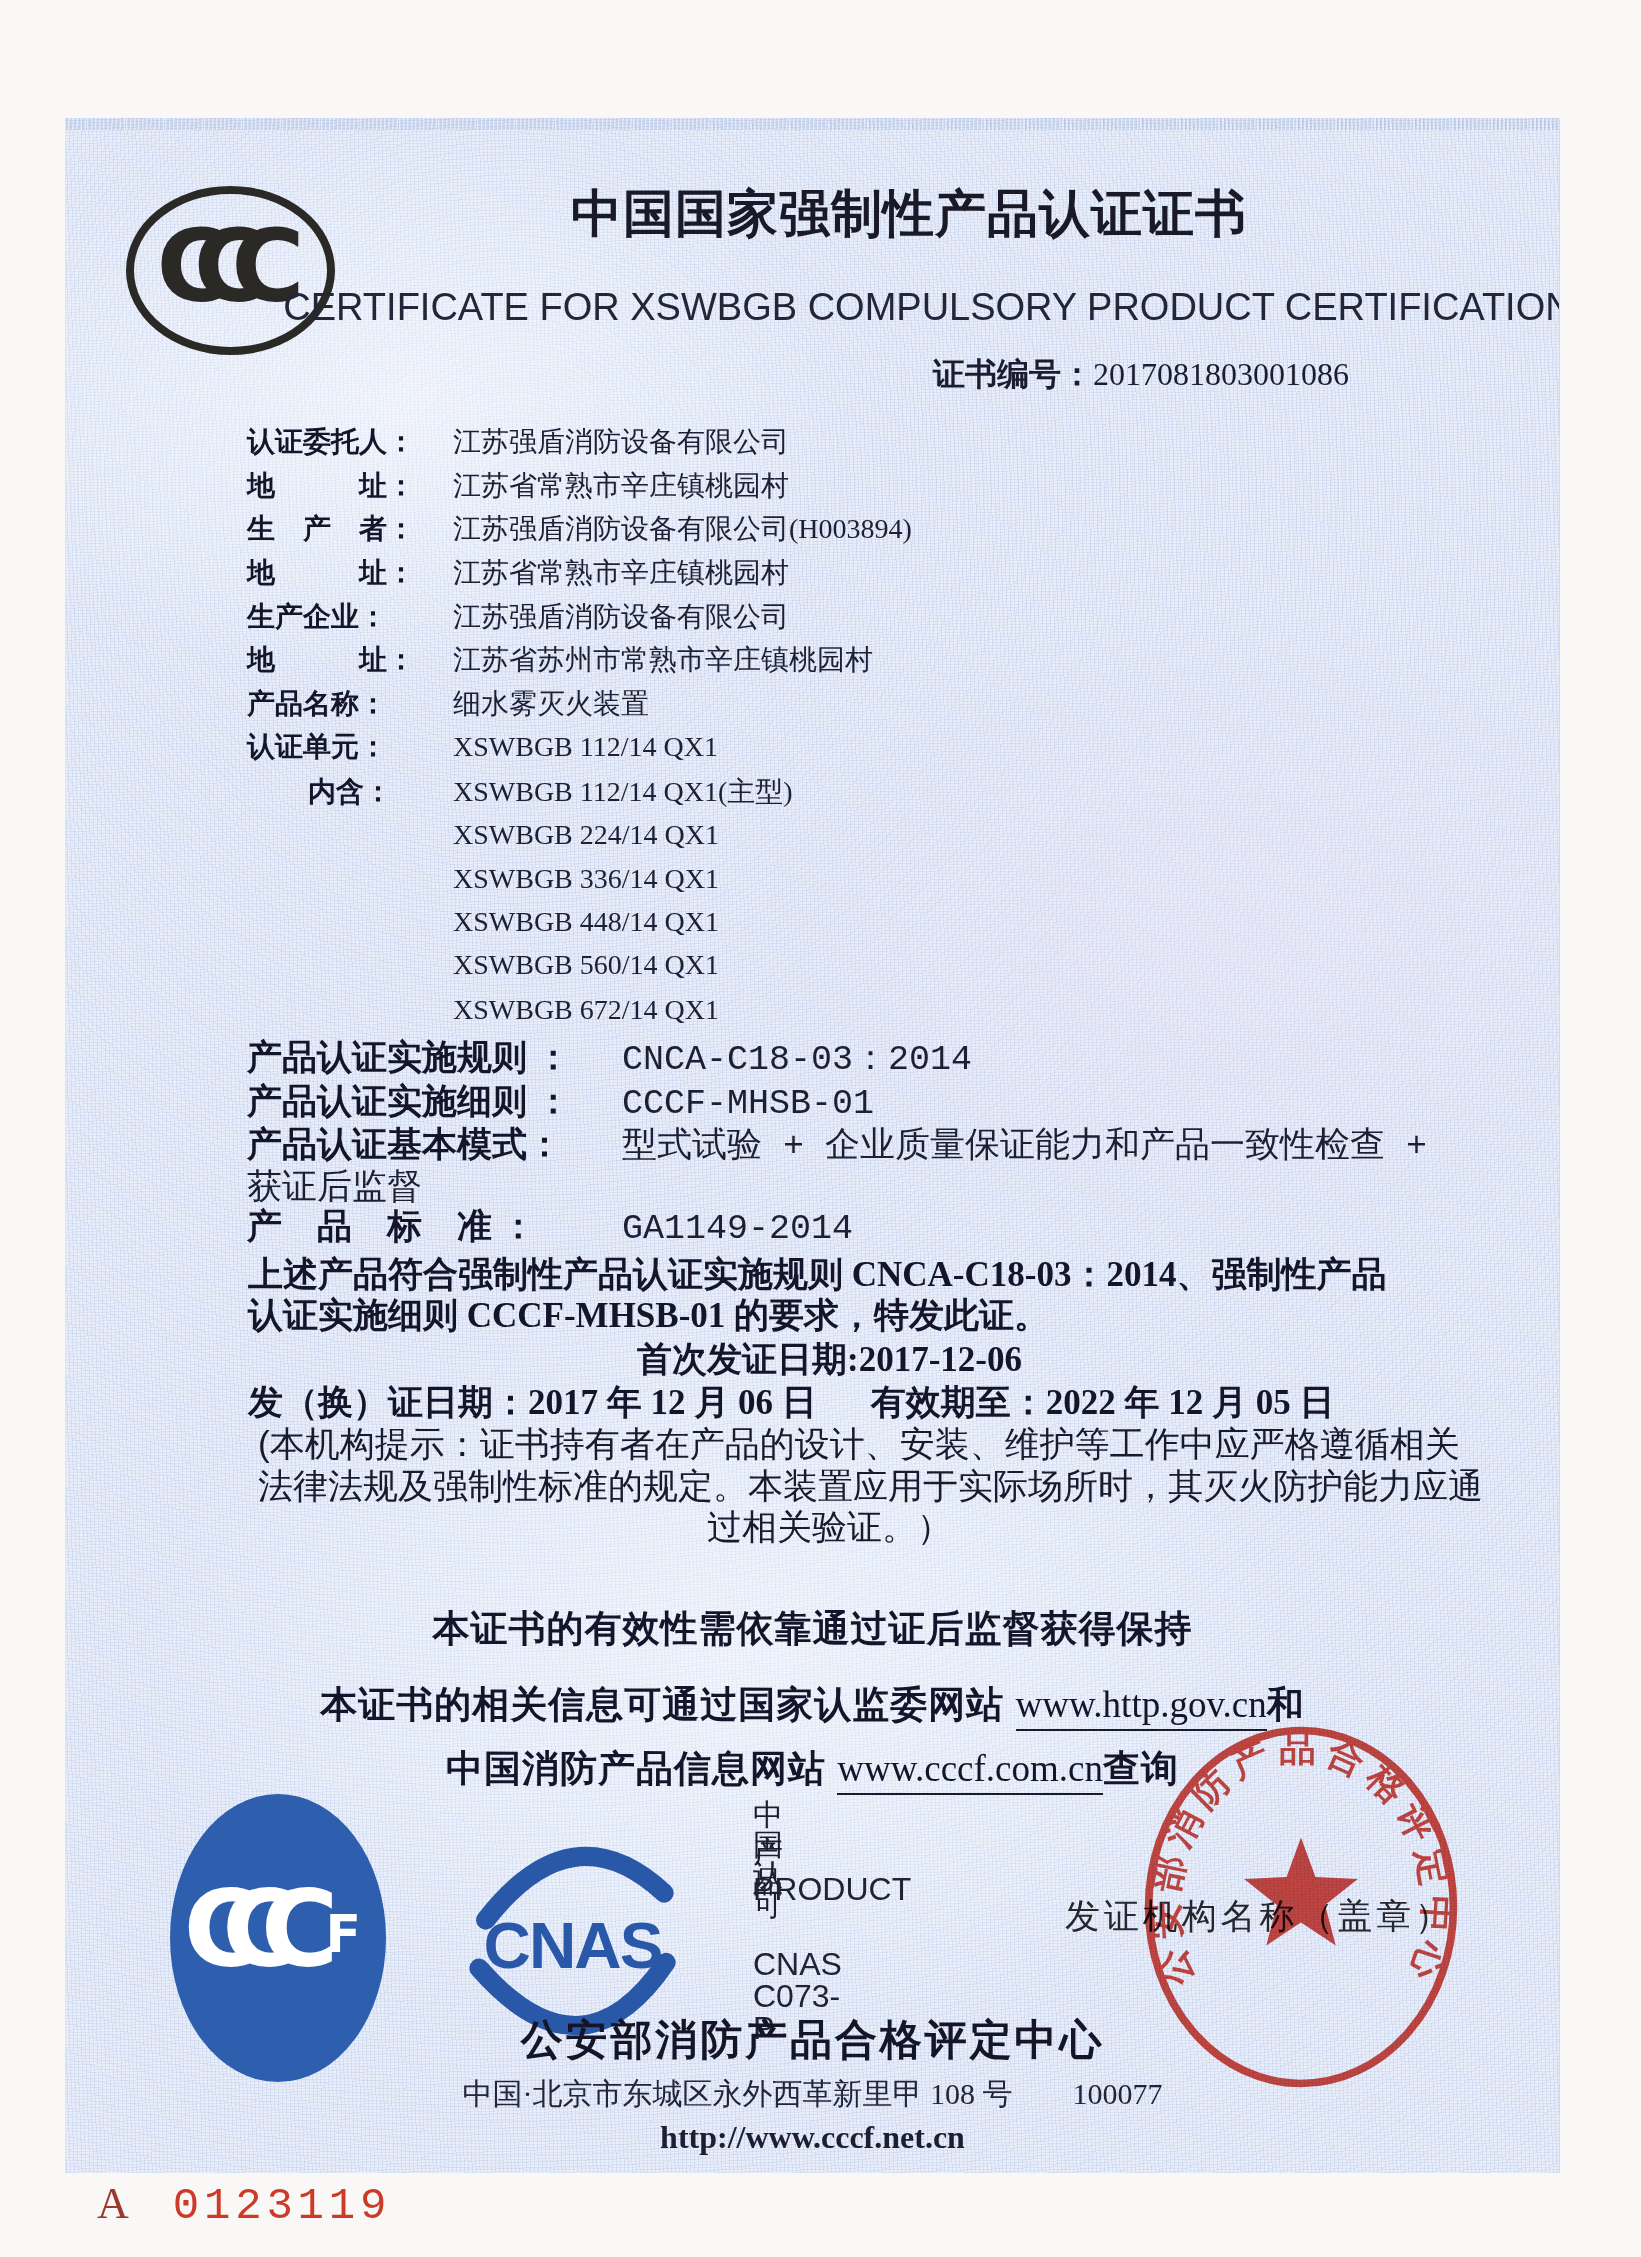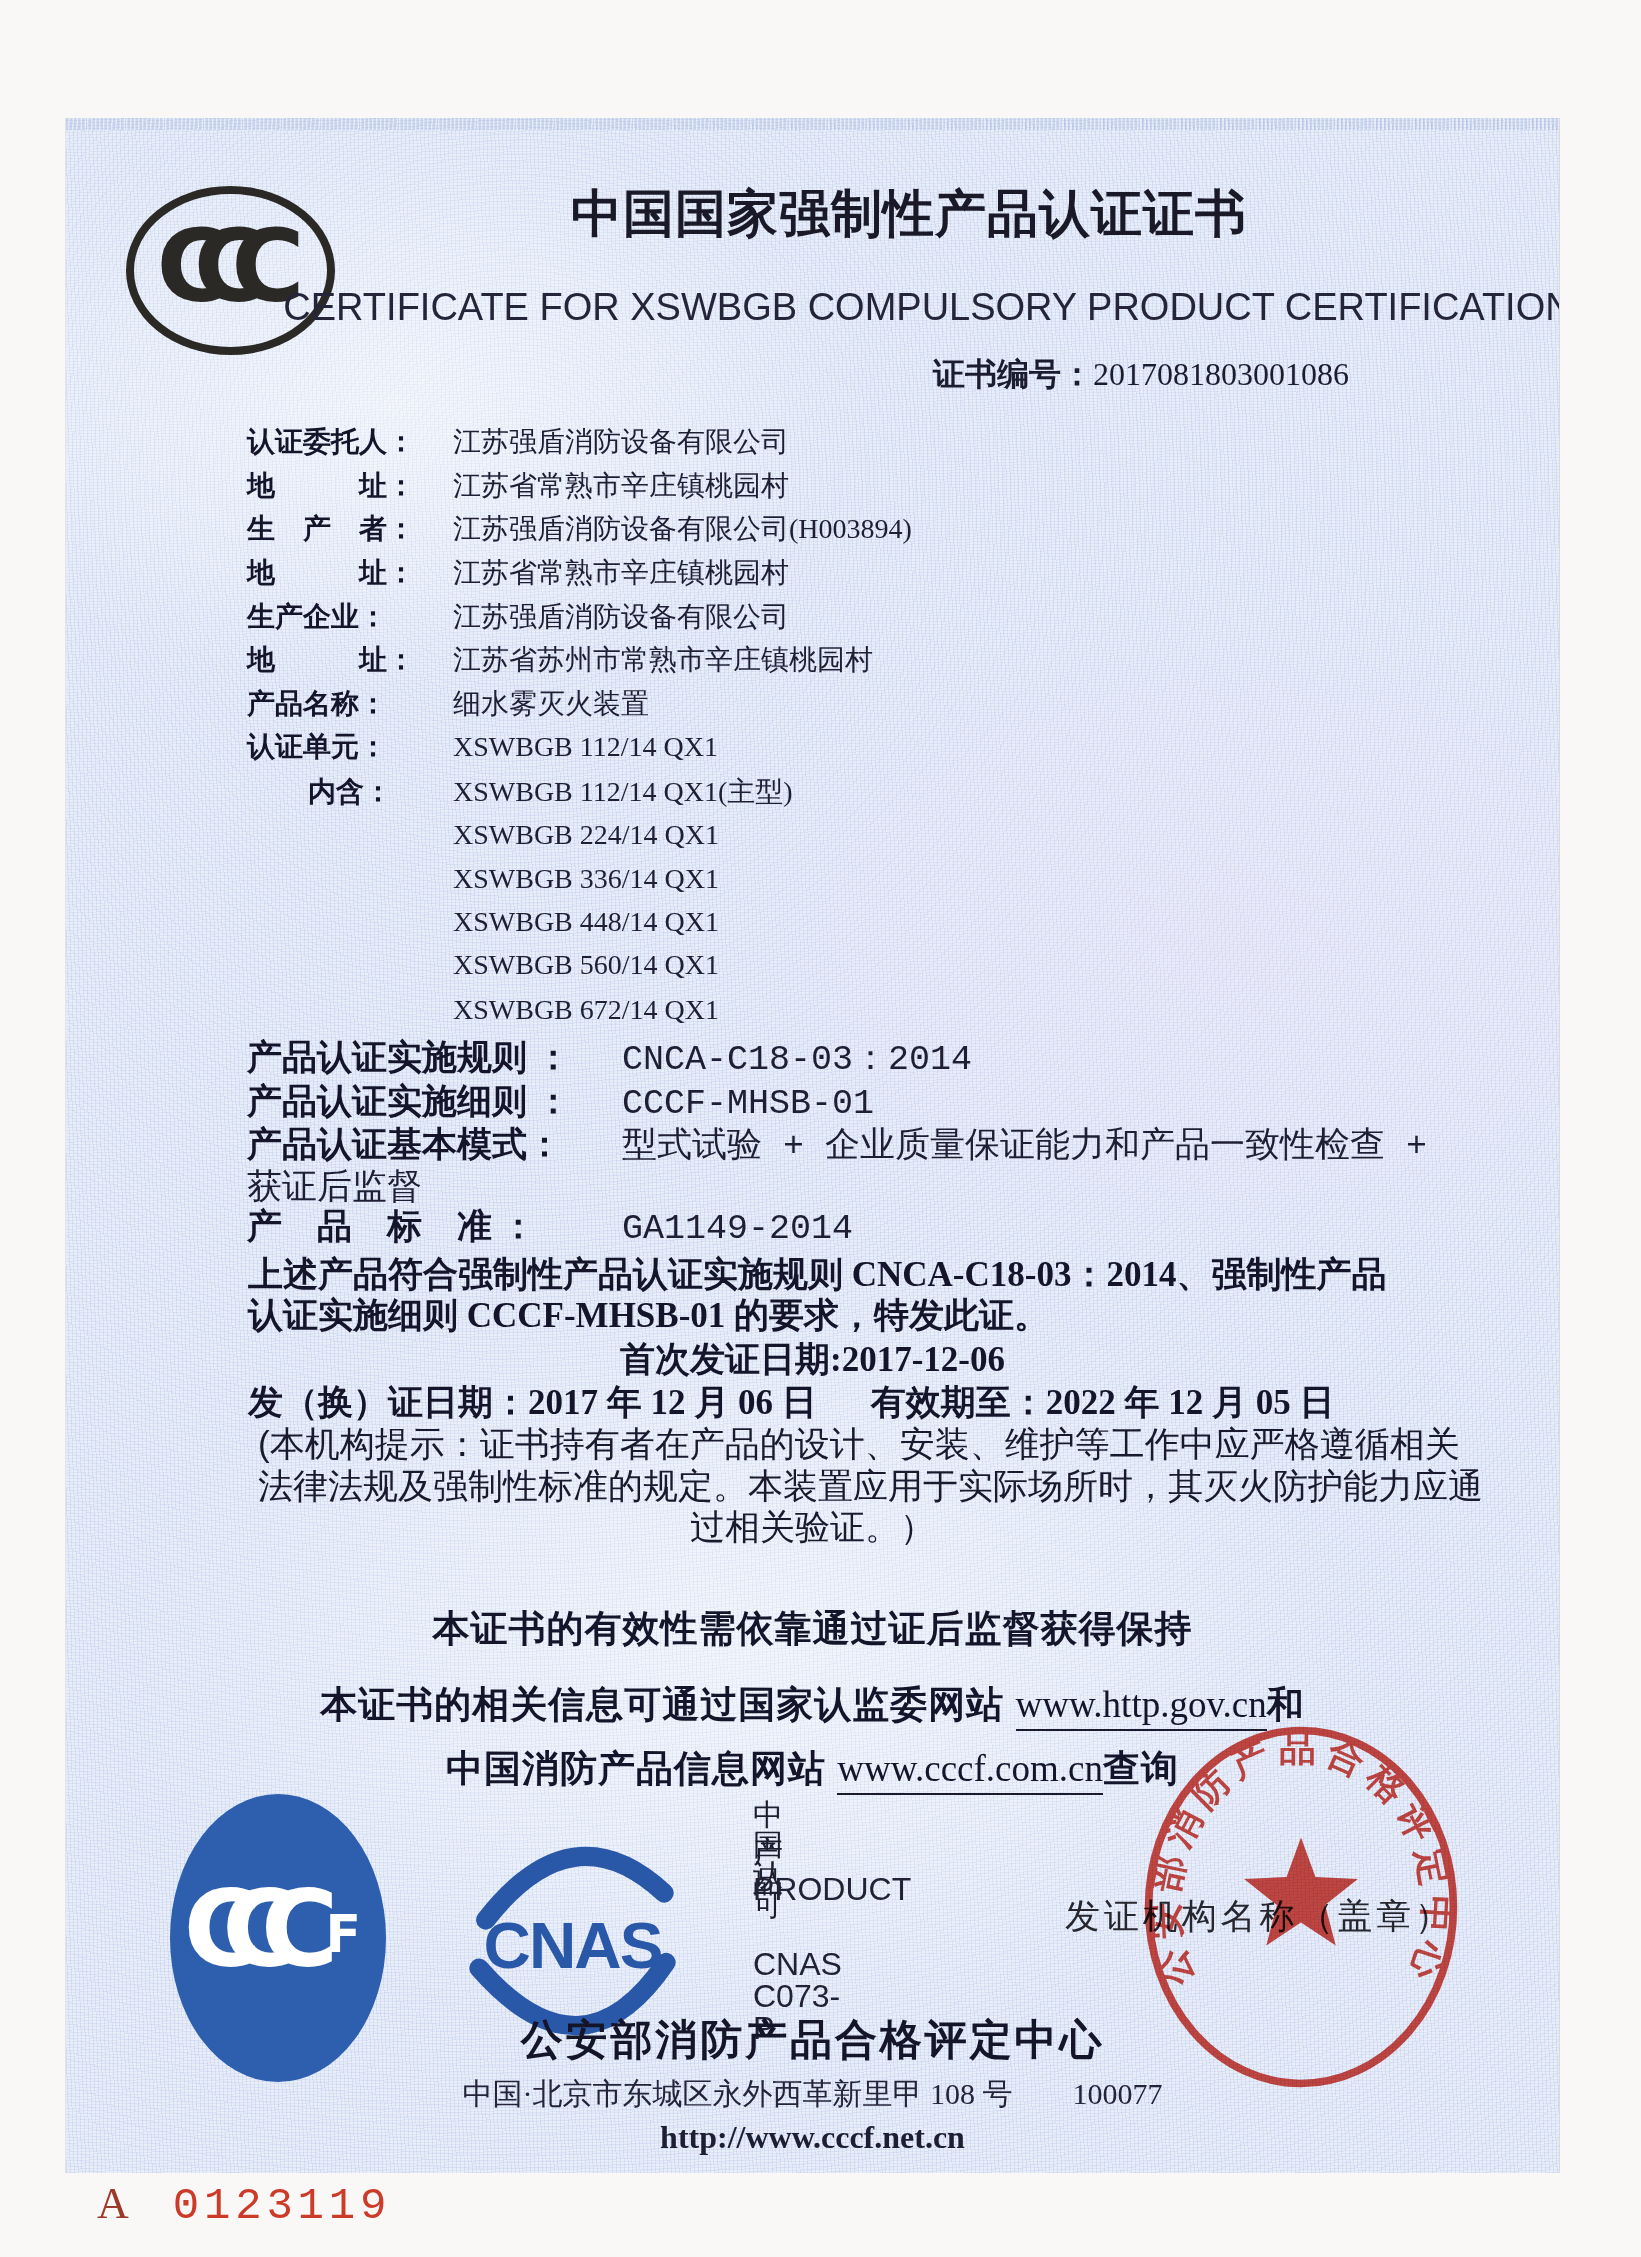--- a/index.html
+++ b/index.html
@@ -56,21 +56,21 @@
   .frow{position:absolute;left:181px;font-size:28px;line-height:39px;}
   .frow .flbl{display:inline-block;width:206px;font-weight:bold;color:#14142a;vertical-align:top;}
   .frow .flbl.right{text-align:center;}
   .frow .fval{color:#1e1e34;}
 
   .rrow{position:absolute;left:181px;font-size:35px;line-height:39px;}
   .rrow .rlbl{display:inline-block;width:375px;font-weight:bold;color:#14142a;vertical-align:top;}
   .rrow .rval{color:#1e1e34;font-family:Liberation Mono, monospace;}
 
   .para{position:absolute;left:182px;font-size:35px;font-weight:bold;color:#14142a;}
-  .center-line{position:absolute;left:0;width:1493px;text-align:center;}
+  .center-line{position:absolute;left:0;width:1493px;text-align:center;padding-left:17px;}
   .notice-line{position:absolute;left:192px;font-size:35px;color:#1a1a2e;font-family:"Liberation Sans","DejaVu Sans",sans-serif;text-align:center;}
 
   .stmt{
     position:absolute;left:0;width:1493px;text-align:center;
     font-family:"Liberation Sans","DejaVu Sans",sans-serif;
     font-weight:bold;font-size:37px;color:#14142a;letter-spacing:1px;
   }
   .stmt .url{
     font-family:"Liberation Serif","DejaVu Serif",serif;font-weight:normal;
     border-bottom:2.9px solid #1a1a2e;padding-bottom:3.9px;letter-spacing:0;

